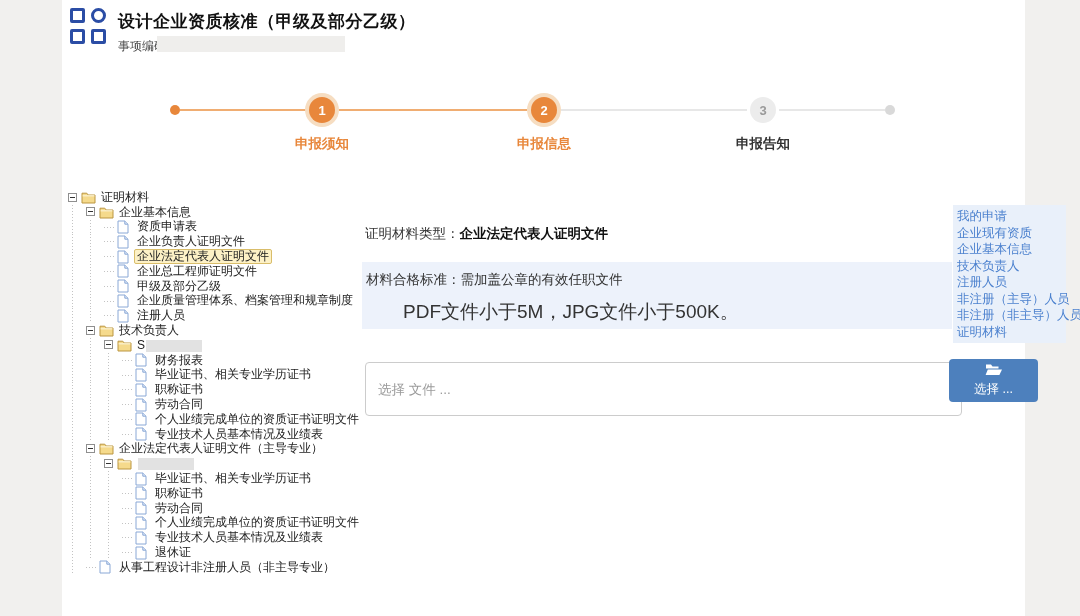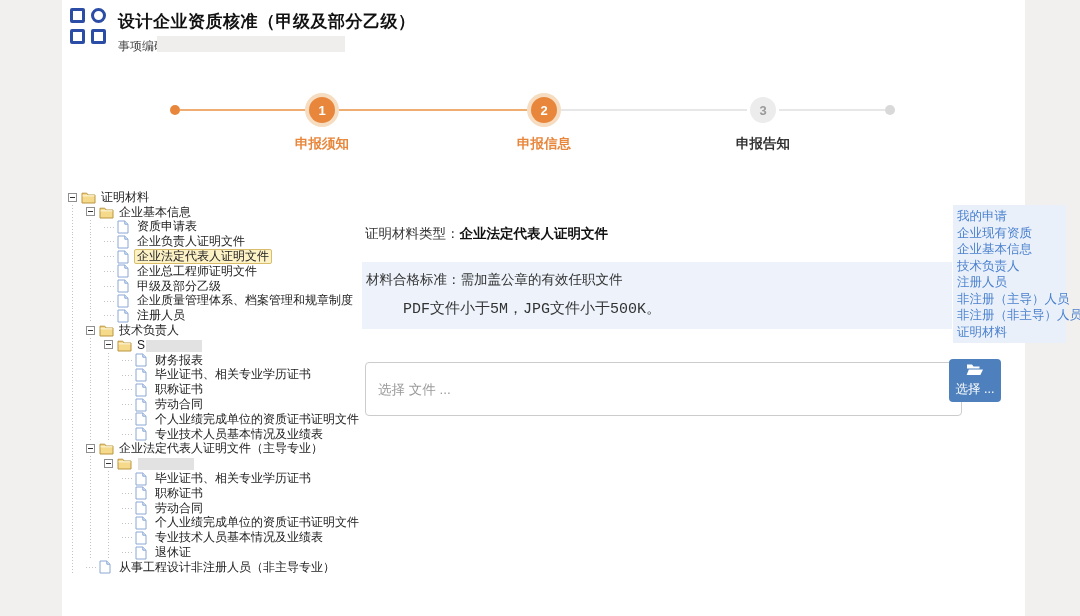--- a/index.html
+++ b/index.html
@@ -47,26 +47,26 @@
   .ticon{display:inline-flex;flex:0 0 17px;align-items:center;}
   .tlabel{font-size:12px;color:#222;padding:0 3px;line-height:13px;}
   .tlabel.selected{background:#fdf1c6;border:1px solid #d9bd6a;border-radius:2px;padding:0 2px;}
   .redact{display:inline-block;width:56px;height:12px;background:#e2e2e2;vertical-align:middle;margin-left:1px;}
 
   
   .type-row{position:absolute;left:365px;top:225px;font-size:13.5px;color:#333;z-index:2;}
   .type-row b{color:#111;}
   .info-box{position:absolute;left:362px;top:262px;width:590px;height:67px;background:#edf2fb;z-index:2;}
   .info-line1{position:absolute;left:4px;top:9px;font-size:13.5px;color:#333;}
-  .info-line2{position:absolute;left:41px;top:37px;font-size:15px;color:#333;font-family:Liberation Mono, monospace;}
+  .info-line2{position:absolute;left:41px;top:37px;font-size:19px;color:#333;}
   .file-input{position:absolute;left:365px;top:362px;width:571px;height:36px;border:1px solid #ccc;
           border-radius:4px;font-size:13.5px;color:#333;padding:8px 12px;z-index:2;background:#fff;
           font-family:"Liberation Sans",sans-serif;}
   .file-input::placeholder{color:#9b9b9b;}
-  .choose-btn{position:absolute;left:949px;top:359px;width:52px;height:43px;background:#4d80bd;border:none;
+  .choose-btn{position:absolute;left:949px;top:359px;width:89px;height:43px;background:#4d80bd;border:none;
           border-radius:4px;color:#fff;display:flex;flex-direction:column;align-items:center;justify-content:center;
           gap:2px;font-size:12.5px;cursor:pointer;z-index:3;font-family:"Liberation Sans",sans-serif;}
 
   
   .side-menu{position:absolute;left:953px;top:205px;width:113px;background:#e9f0fa;z-index:4;padding:3px 0;}
   .side-menu-item{font-size:12.5px;color:#4b80ce;line-height:16.5px;padding-left:4px;white-space:nowrap;cursor:pointer;}
 </style>
 </head>
 <body>
 

